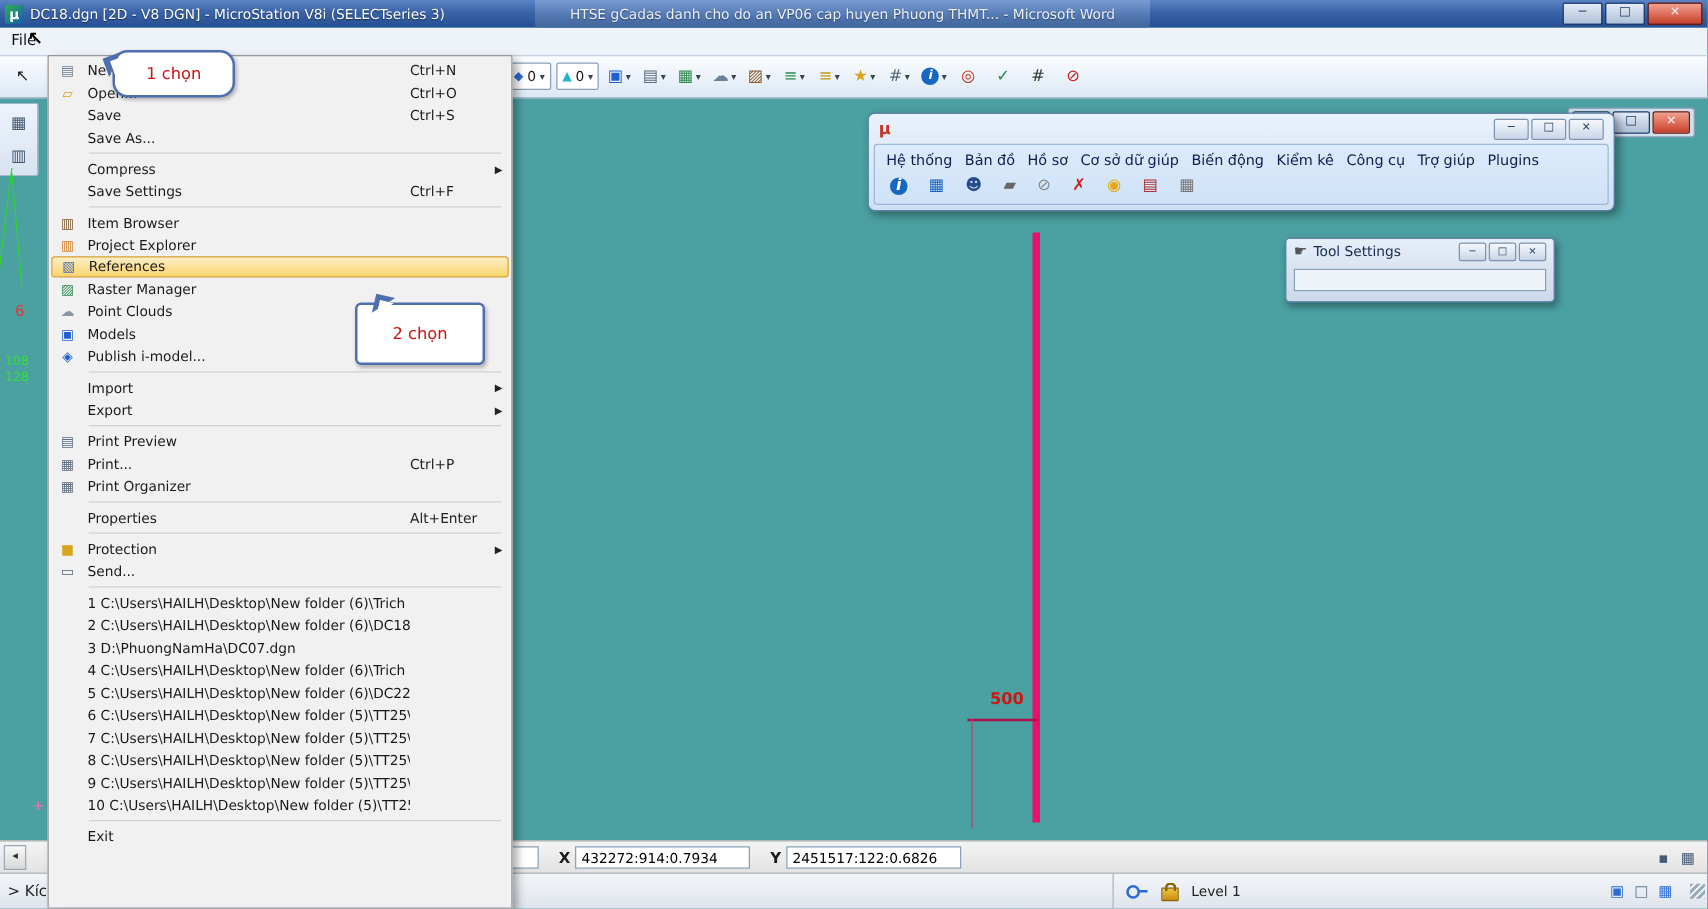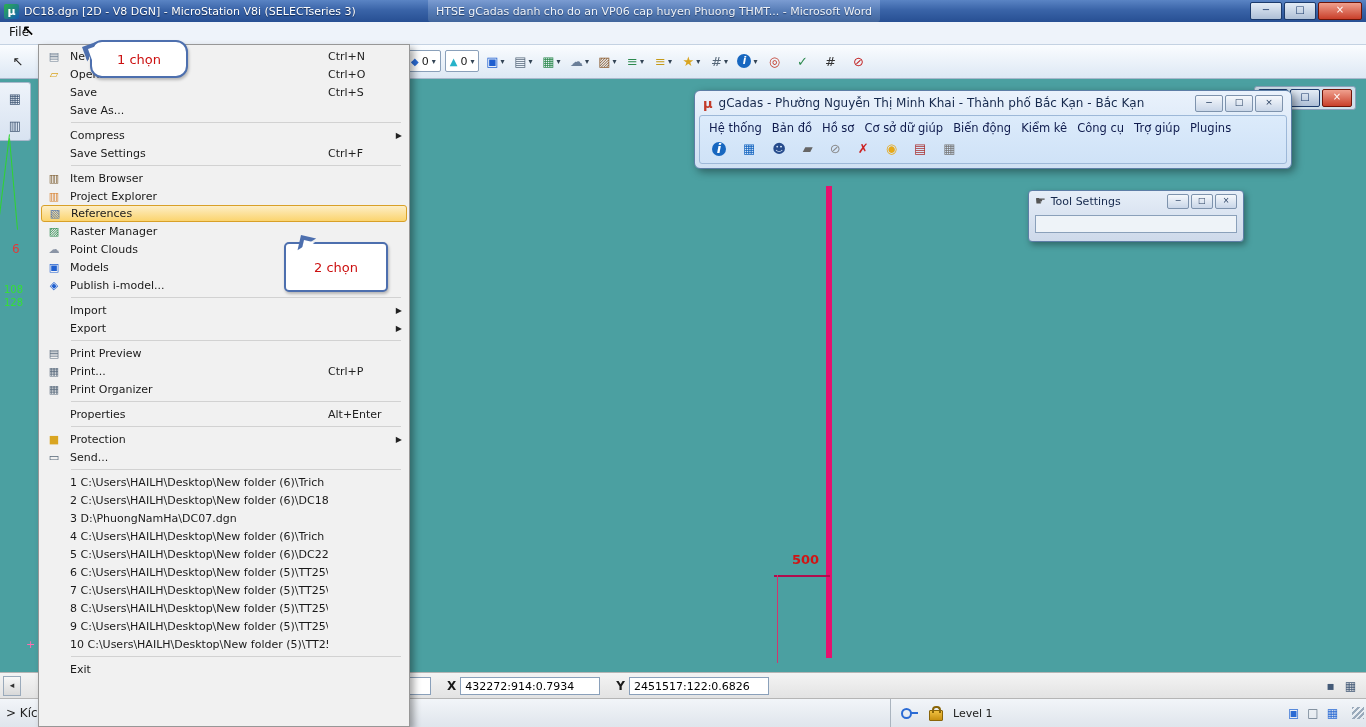--- a/index.html
+++ b/index.html
@@ -7,21 +7,21 @@
     width:1366px;height:727px;position:relative;overflow:hidden;
     font-family:"DejaVu Sans","Liberation Sans",sans-serif;font-size:11px;color:#1a1a1a;
     background:#4ba0a1;
   }
   
   .titlebar{position:absolute;left:0;top:0;right:0;height:22px;display:flex;align-items:center;
     background:linear-gradient(180deg,#5a84c4,#3a64a8 45%,#274f93);z-index:40}
   .appicon{width:15px;height:15px;margin:0 5px 0 4px;border-radius:2px;color:#fff;font-weight:bold;
     font-size:11px;line-height:15px;text-align:center;background:linear-gradient(135deg,#2bb24c,#1559b7)}
   .titlebar .title{color:#fff;font-size:11px;text-shadow:0 1px 1px #12294f;white-space:nowrap}
-  .bg-title{position:absolute;left:428px;top:0;width:452px;height:22px;display:flex;align-items:center;justify-content:center;
+  .bg-title{position:absolute;left:428px;top:0;width:492px;height:22px;display:flex;align-items:center;justify-content:center;
     background:linear-gradient(180deg,#7b9cd2,#567cb6 50%,#41659c);border-radius:0 0 3px 3px}
   .bg-title span{color:#eef2f8;font-size:11px;text-shadow:0 1px 1px #223c66;white-space:nowrap;overflow:hidden}
   .winbtns{margin-left:auto;display:flex;gap:2px;padding-right:4px}
   .winbtn{width:30px;height:16px;border:1px solid #1c3a6b;border-radius:2px;text-align:center;line-height:14px;
     font-size:10px;color:#1c3a6b;background:linear-gradient(#e4ecf6,#aebfd6)}
   .winbtn.close{width:42px;color:#fff;background:linear-gradient(#f0a08e,#c93f2a);border-color:#6e1408}
   
   .menubar{position:absolute;left:0;top:22px;right:0;height:22px;background:#eef3fa;border-bottom:1px solid #c4d2e2;
     display:flex;align-items:flex-start;z-index:39}
   .menu-file{padding:3px 9px;font-size:12px;color:#111}
@@ -289,21 +289,20 @@
 
   <div class="view-controls">
     <div class="winbtn">−</div>
     <div class="winbtn">□</div>
     <div class="winbtn close">×</div>
   </div>
 
   <div class="gwindow">
     <div class="gw-title">
       <span class="gw-logo">µ</span>
-      <span class="ttext">gCadas - Phường Nguyễn Thị Minh Khai - Thành phố Bắc Kạn - Bắc Kạn</span>
       <div class="gw-btns">
         <div class="gw-btn">−</div>
         <div class="gw-btn">□</div>
         <div class="gw-btn">×</div>
       </div>
     </div>
     <div class="gw-inner">
       <div class="gw-menu">
 
           <span class="gmi">Hệ thống</span>

